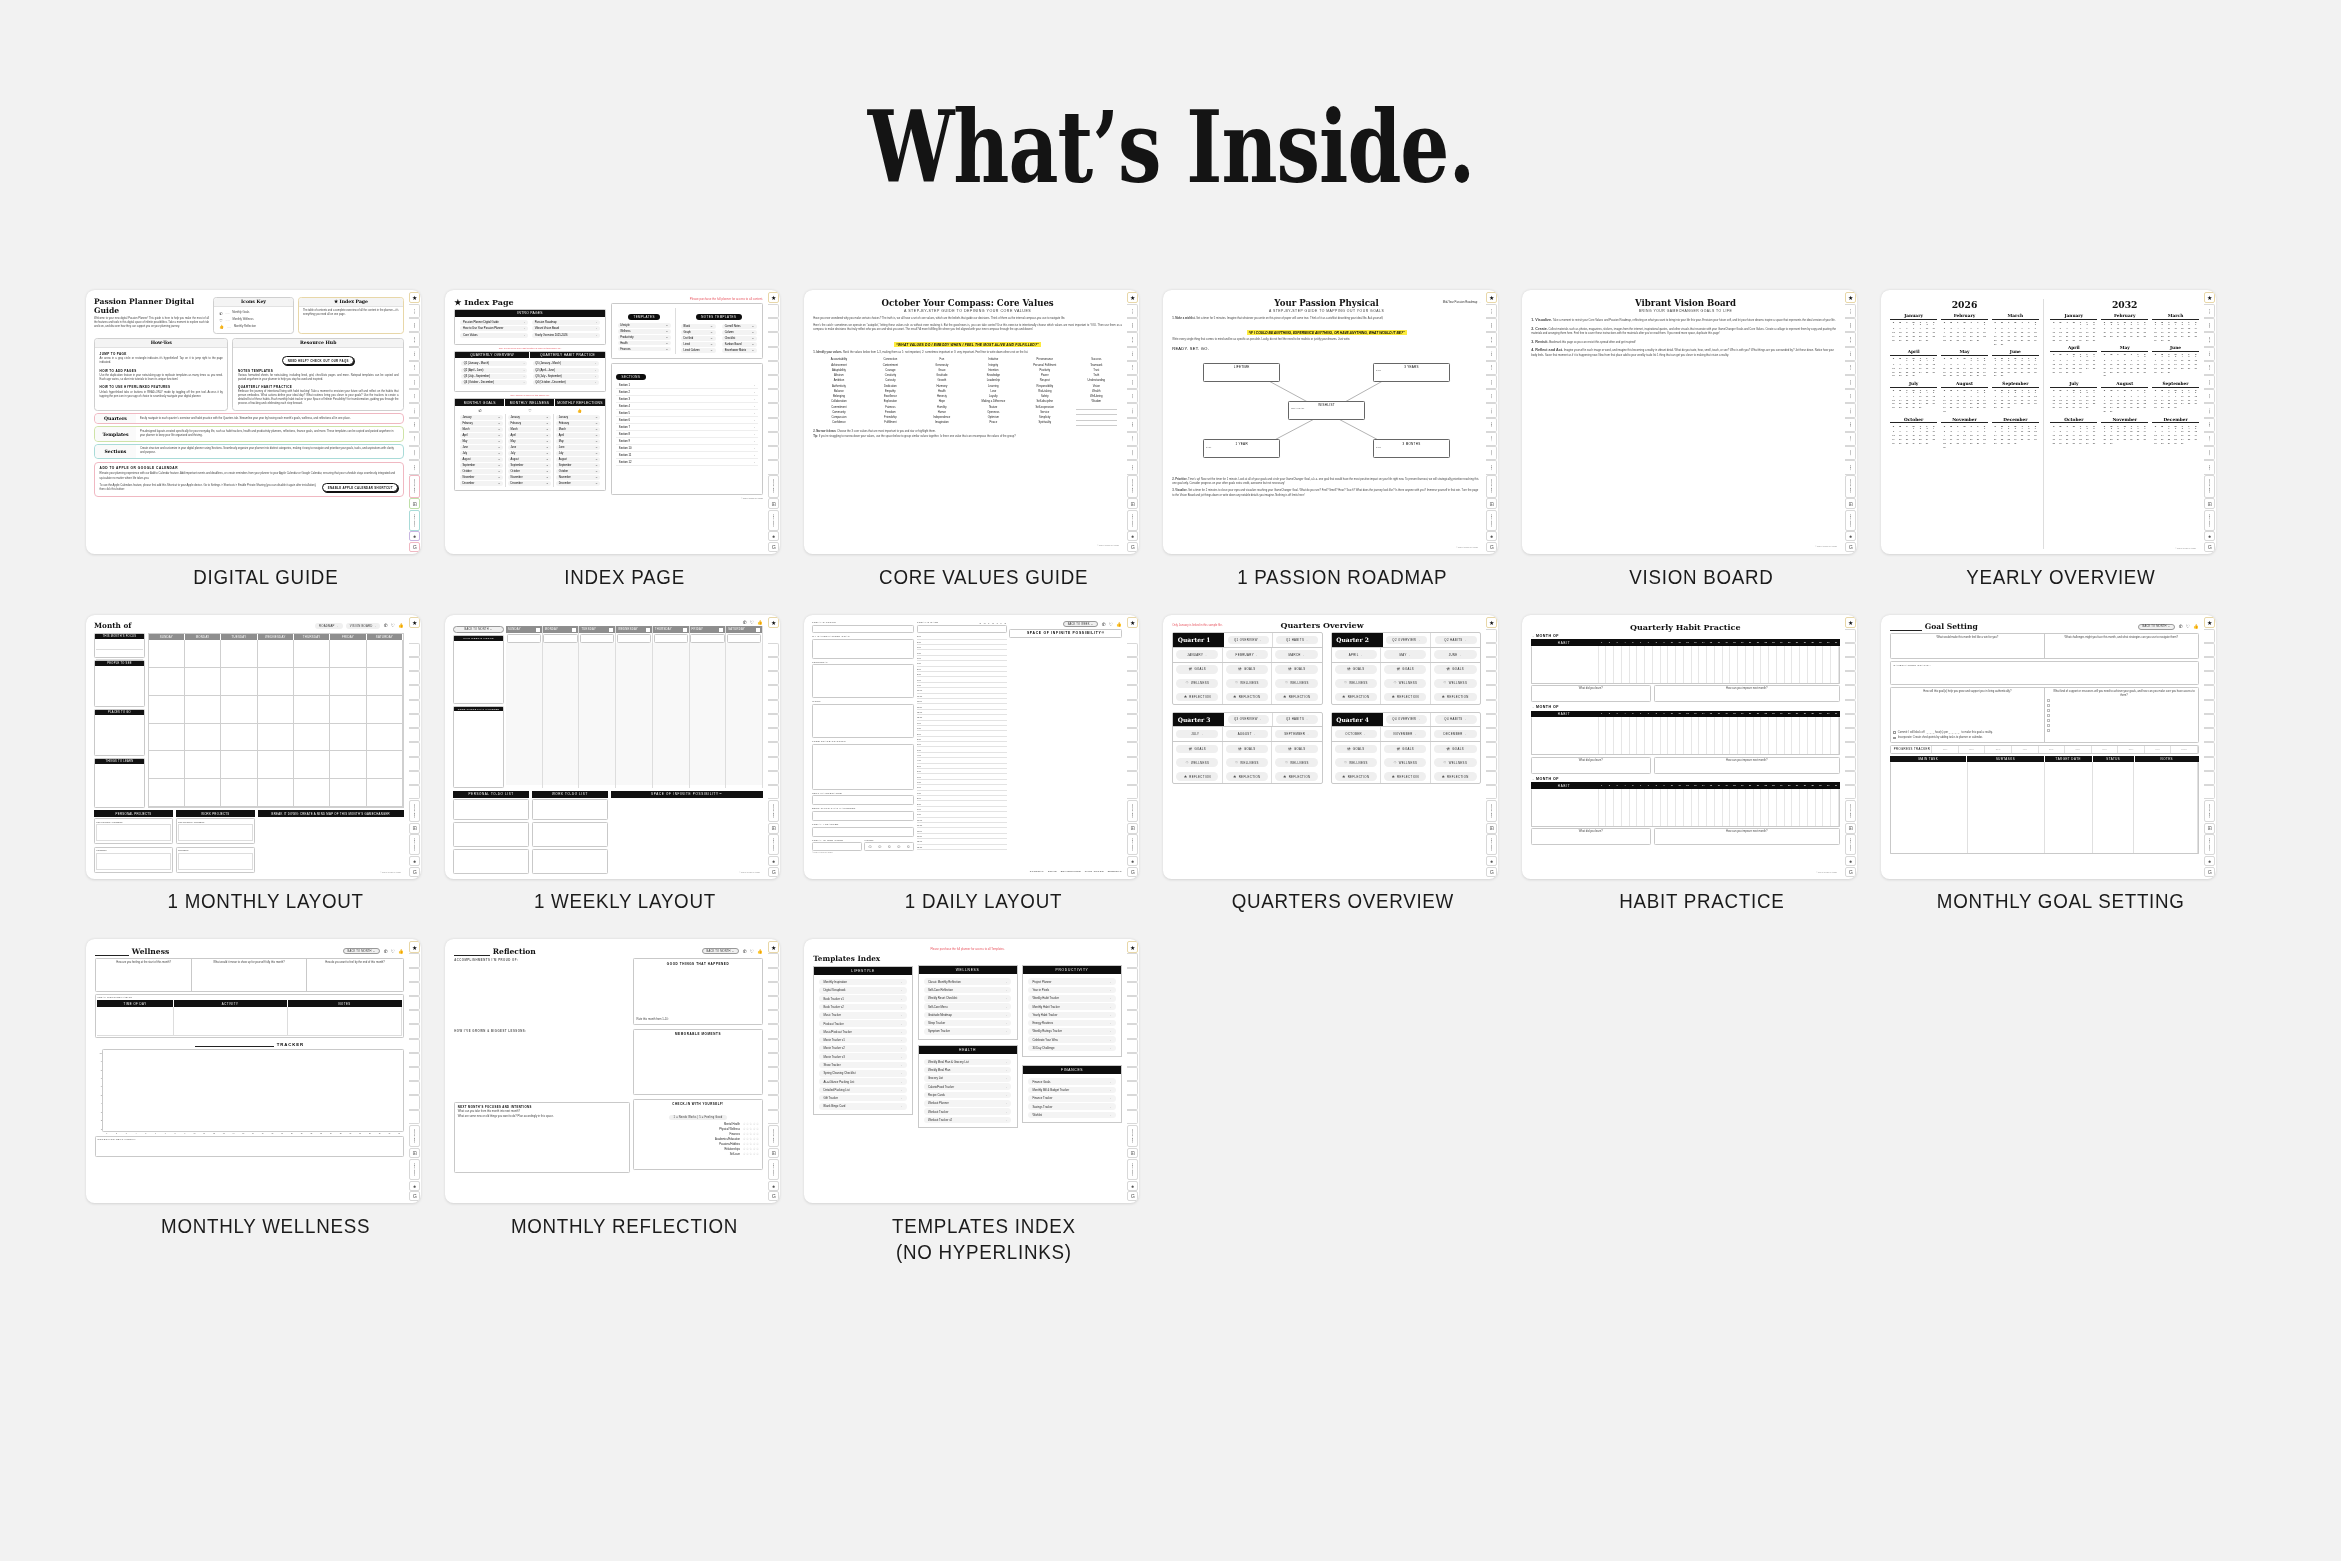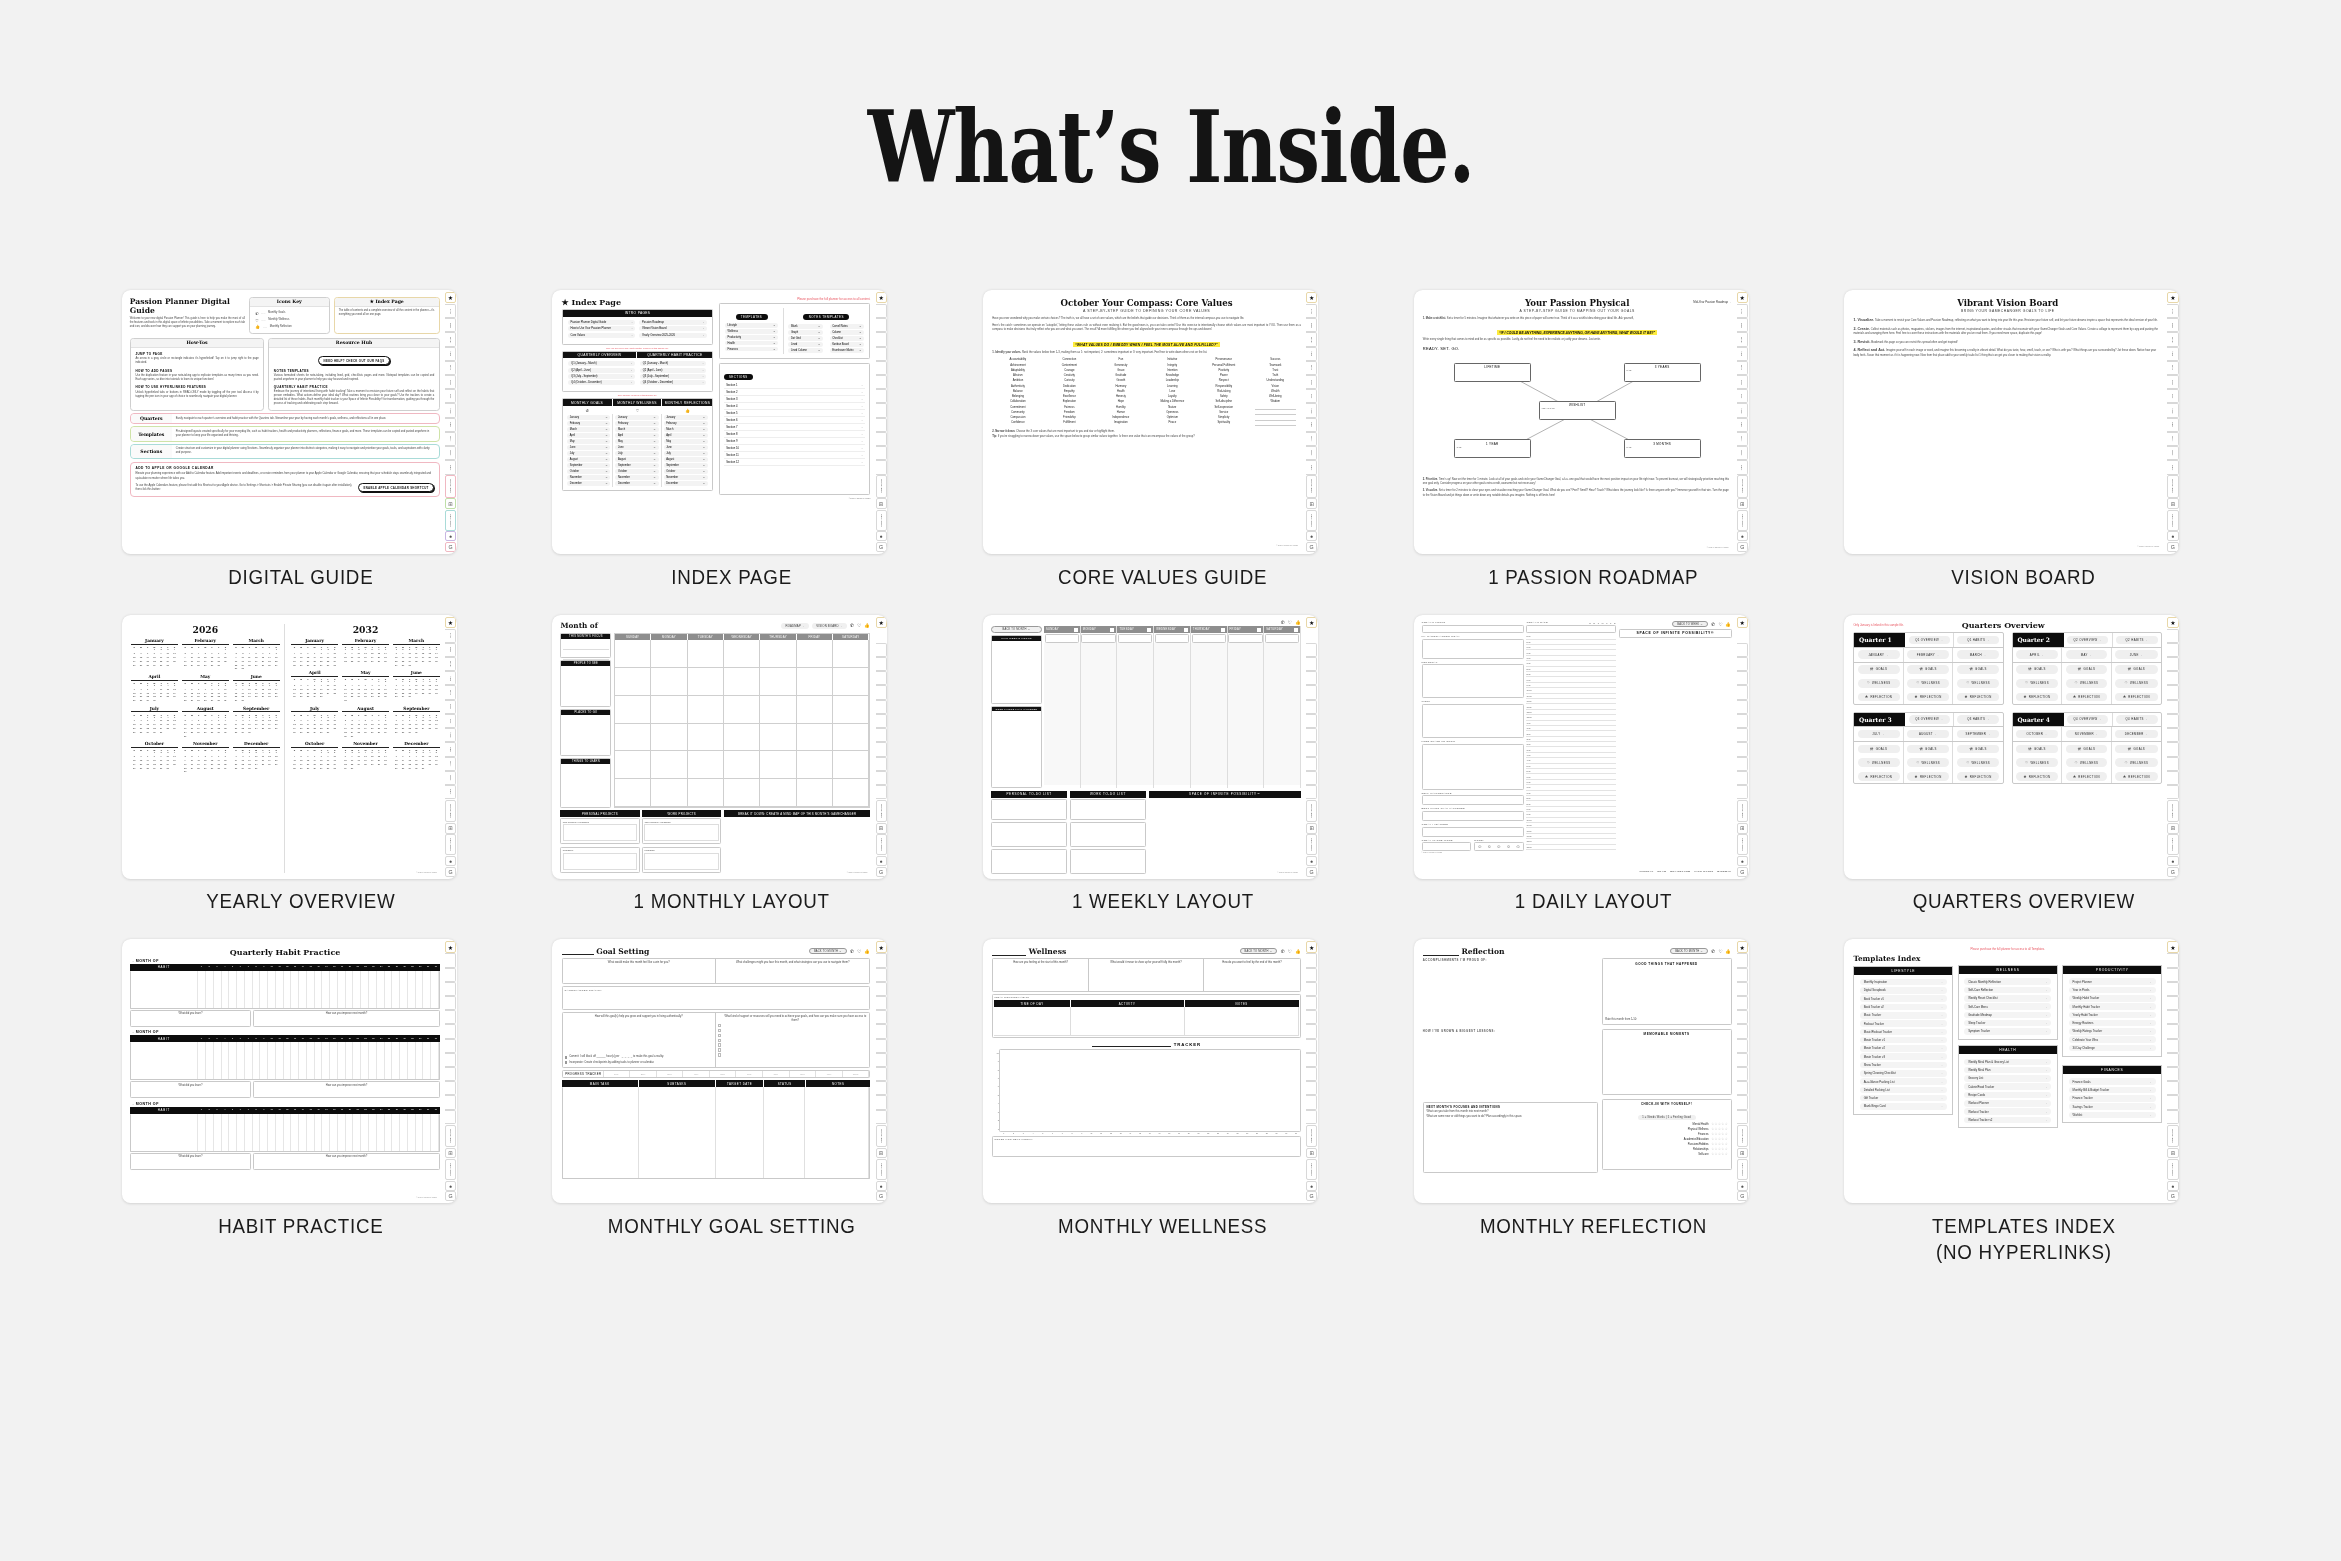--- a/index.html
+++ b/index.html
@@ -22,21 +22,21 @@
     padding-top: 98px;
     line-height: 1;
     transform: scaleX(0.78);
   }
 
   
   .grid {
     position: absolute;
     top: 290px; left: 0; right: 17px;
     display: grid;
-    grid-template-columns: repeat(5, 1fr);
+    grid-template-columns: repeat(6, 1fr);
     row-gap: 25px;
     padding: 0 86px;
   }
   .cell { display: flex; flex-direction: column; align-items: center; }
 
   .thumb-wrap { position: relative; width: 359px; height: 267px; }
 
   .thumb {
     position: absolute; top: 0; left: 0;
     width: 335px; height: 264px;
@@ -3269,21 +3269,21 @@
         </div>
       </div>
       <div class="caption">HABIT PRACTICE</div>
     </div>
 
     <div class="cell">
       <div class="thumb-wrap">
         <div class="thumb">
           <div class="thumb-inner" style="padding:7.3px 17px 5.3px 9.2px;">
             <div class="hrow">
-              <div style="display:flex;align-items:center;">
+              <div style="display:flex;align-items:flex-end;">
                 <span style="display:inline-block;width:32px;border-bottom:0.7px solid #222;height:7.3px;"></span>
                 <span class="ph1" style="font-size:7.6px;margin-left:2.6px;">Goal Setting</span>
               </div>
               <div style="display:flex;align-items:center;gap:3.3px;">
                 <span class="pill" style="height:6px;padding:0.7px 4px;border:0.4px solid #999;border-radius:4.6px;font-size:2.6px;">BACK TO MONTH →</span>
                 <span style="font-size:4.6px;">✆</span>
                 <span style="font-size:4.6px;">♡</span>
                 <span style="font-size:4.6px;">👍</span>
               </div>
             </div>

